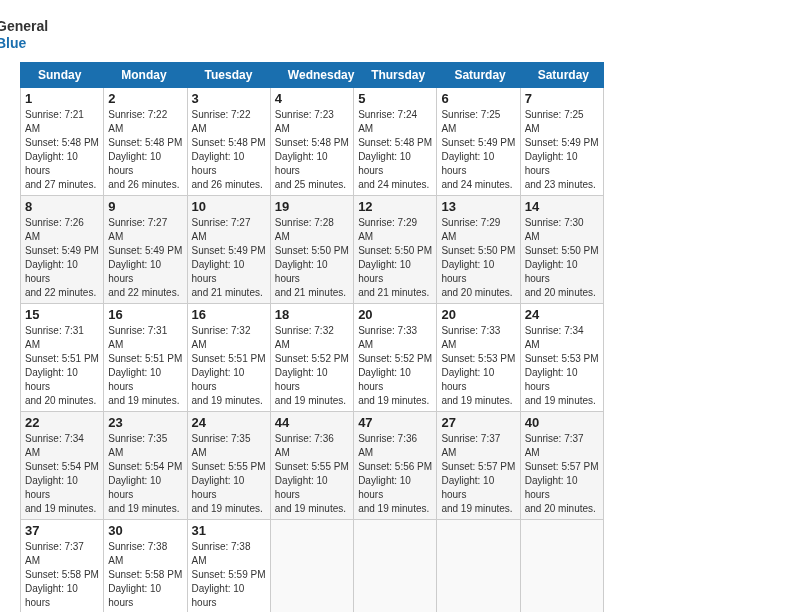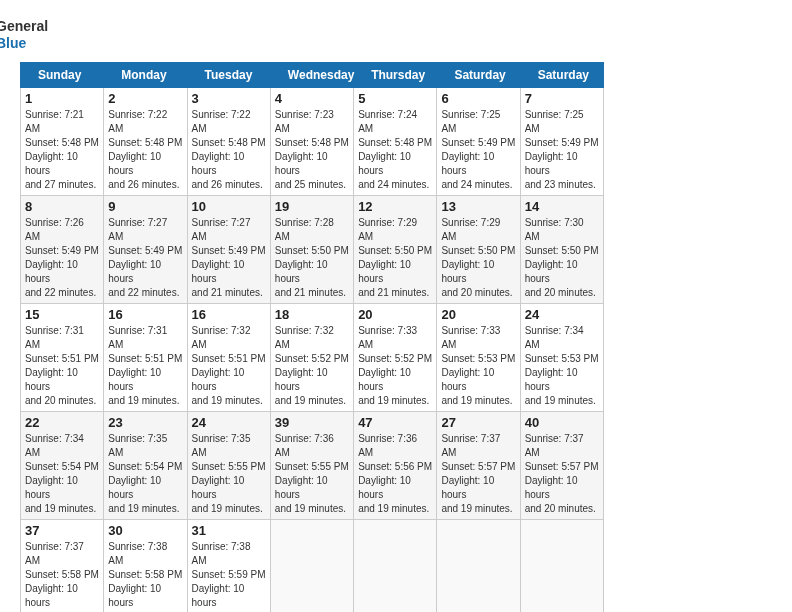--- a/index.html
+++ b/index.html
@@ -216,21 +216,21 @@
           </td>
           <td>
             <span class="day-num">23</span>
             <div class="cell-text">Sunrise: 7:35 AM<br>Sunset: 5:54 PM<br>Daylight: 10 hours<br>and 19 minutes.</div>
           </td>
           <td>
             <span class="day-num">24</span>
             <div class="cell-text">Sunrise: 7:35 AM<br>Sunset: 5:55 PM<br>Daylight: 10 hours<br>and 19 minutes.</div>
           </td>
           <td>
-            <span class="day-num">39</span>
+            <span class="day-num">44</span>
             <div class="cell-text">Sunrise: 7:36 AM<br>Sunset: 5:55 PM<br>Daylight: 10 hours<br>and 19 minutes.</div>
           </td>
           <td>
             <span class="day-num">47</span>
             <div class="cell-text">Sunrise: 7:36 AM<br>Sunset: 5:56 PM<br>Daylight: 10 hours<br>and 19 minutes.</div>
           </td>
           <td>
             <span class="day-num">27</span>
             <div class="cell-text">Sunrise: 7:37 AM<br>Sunset: 5:57 PM<br>Daylight: 10 hours<br>and 19 minutes.</div>
           </td>

